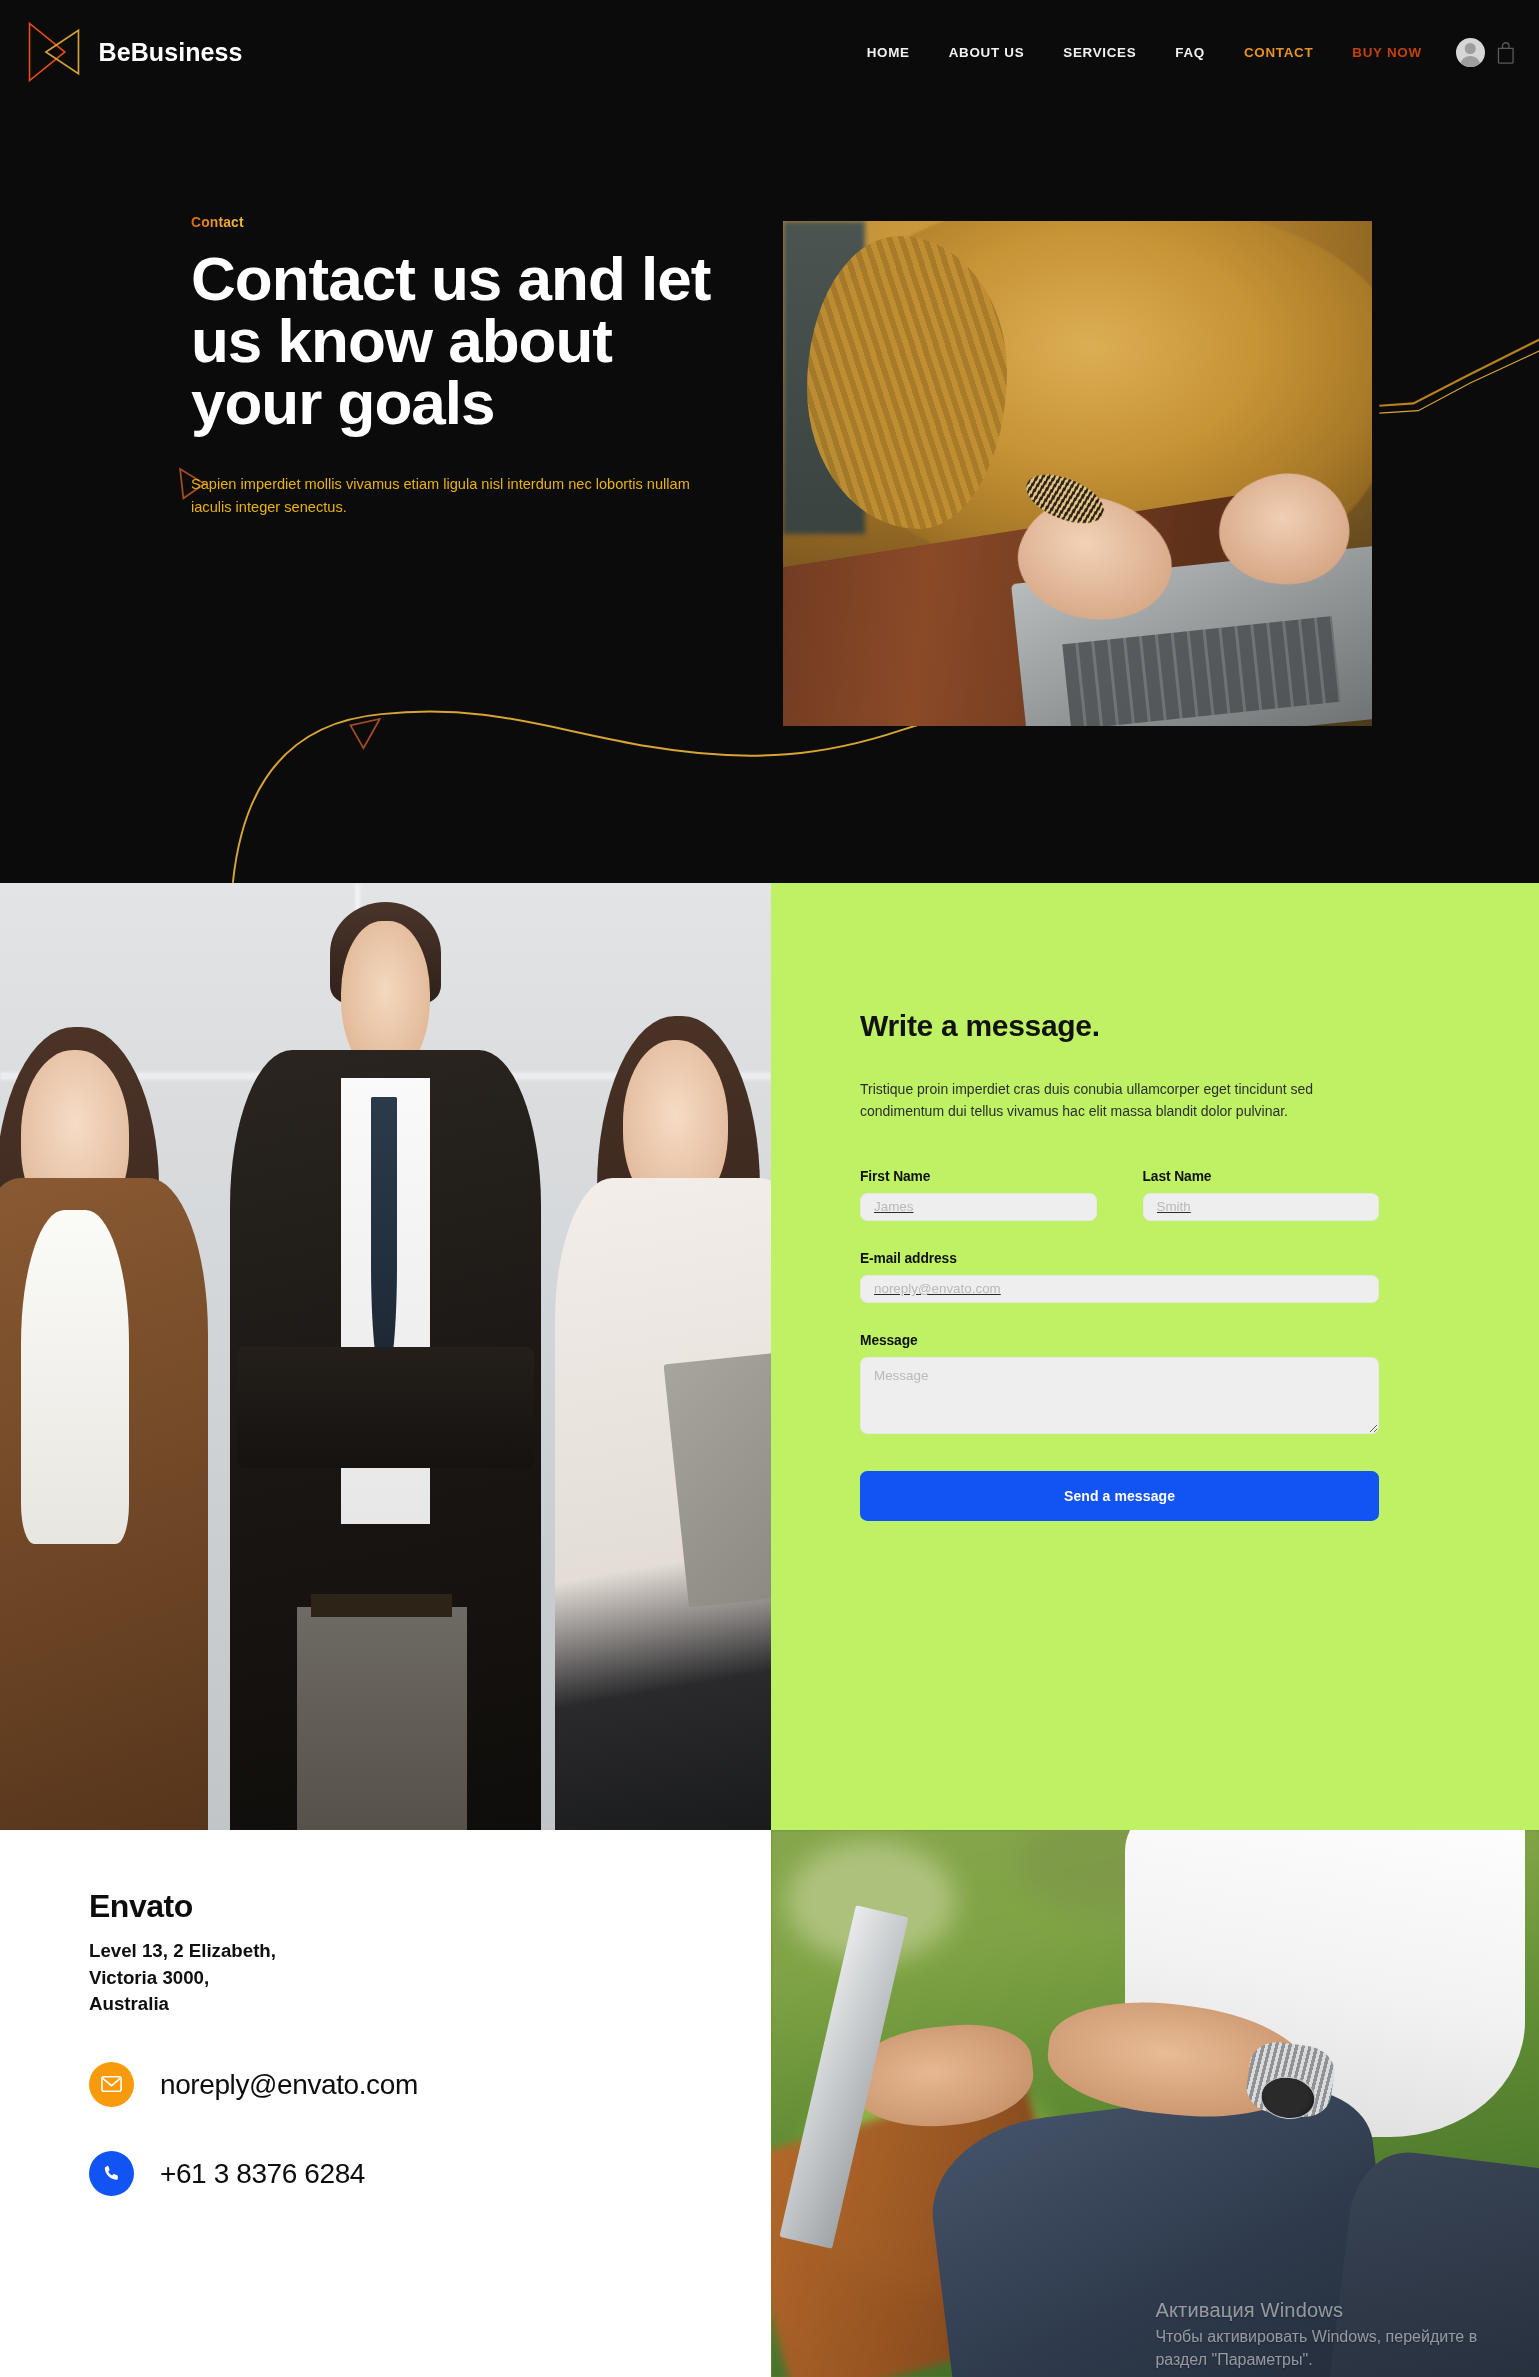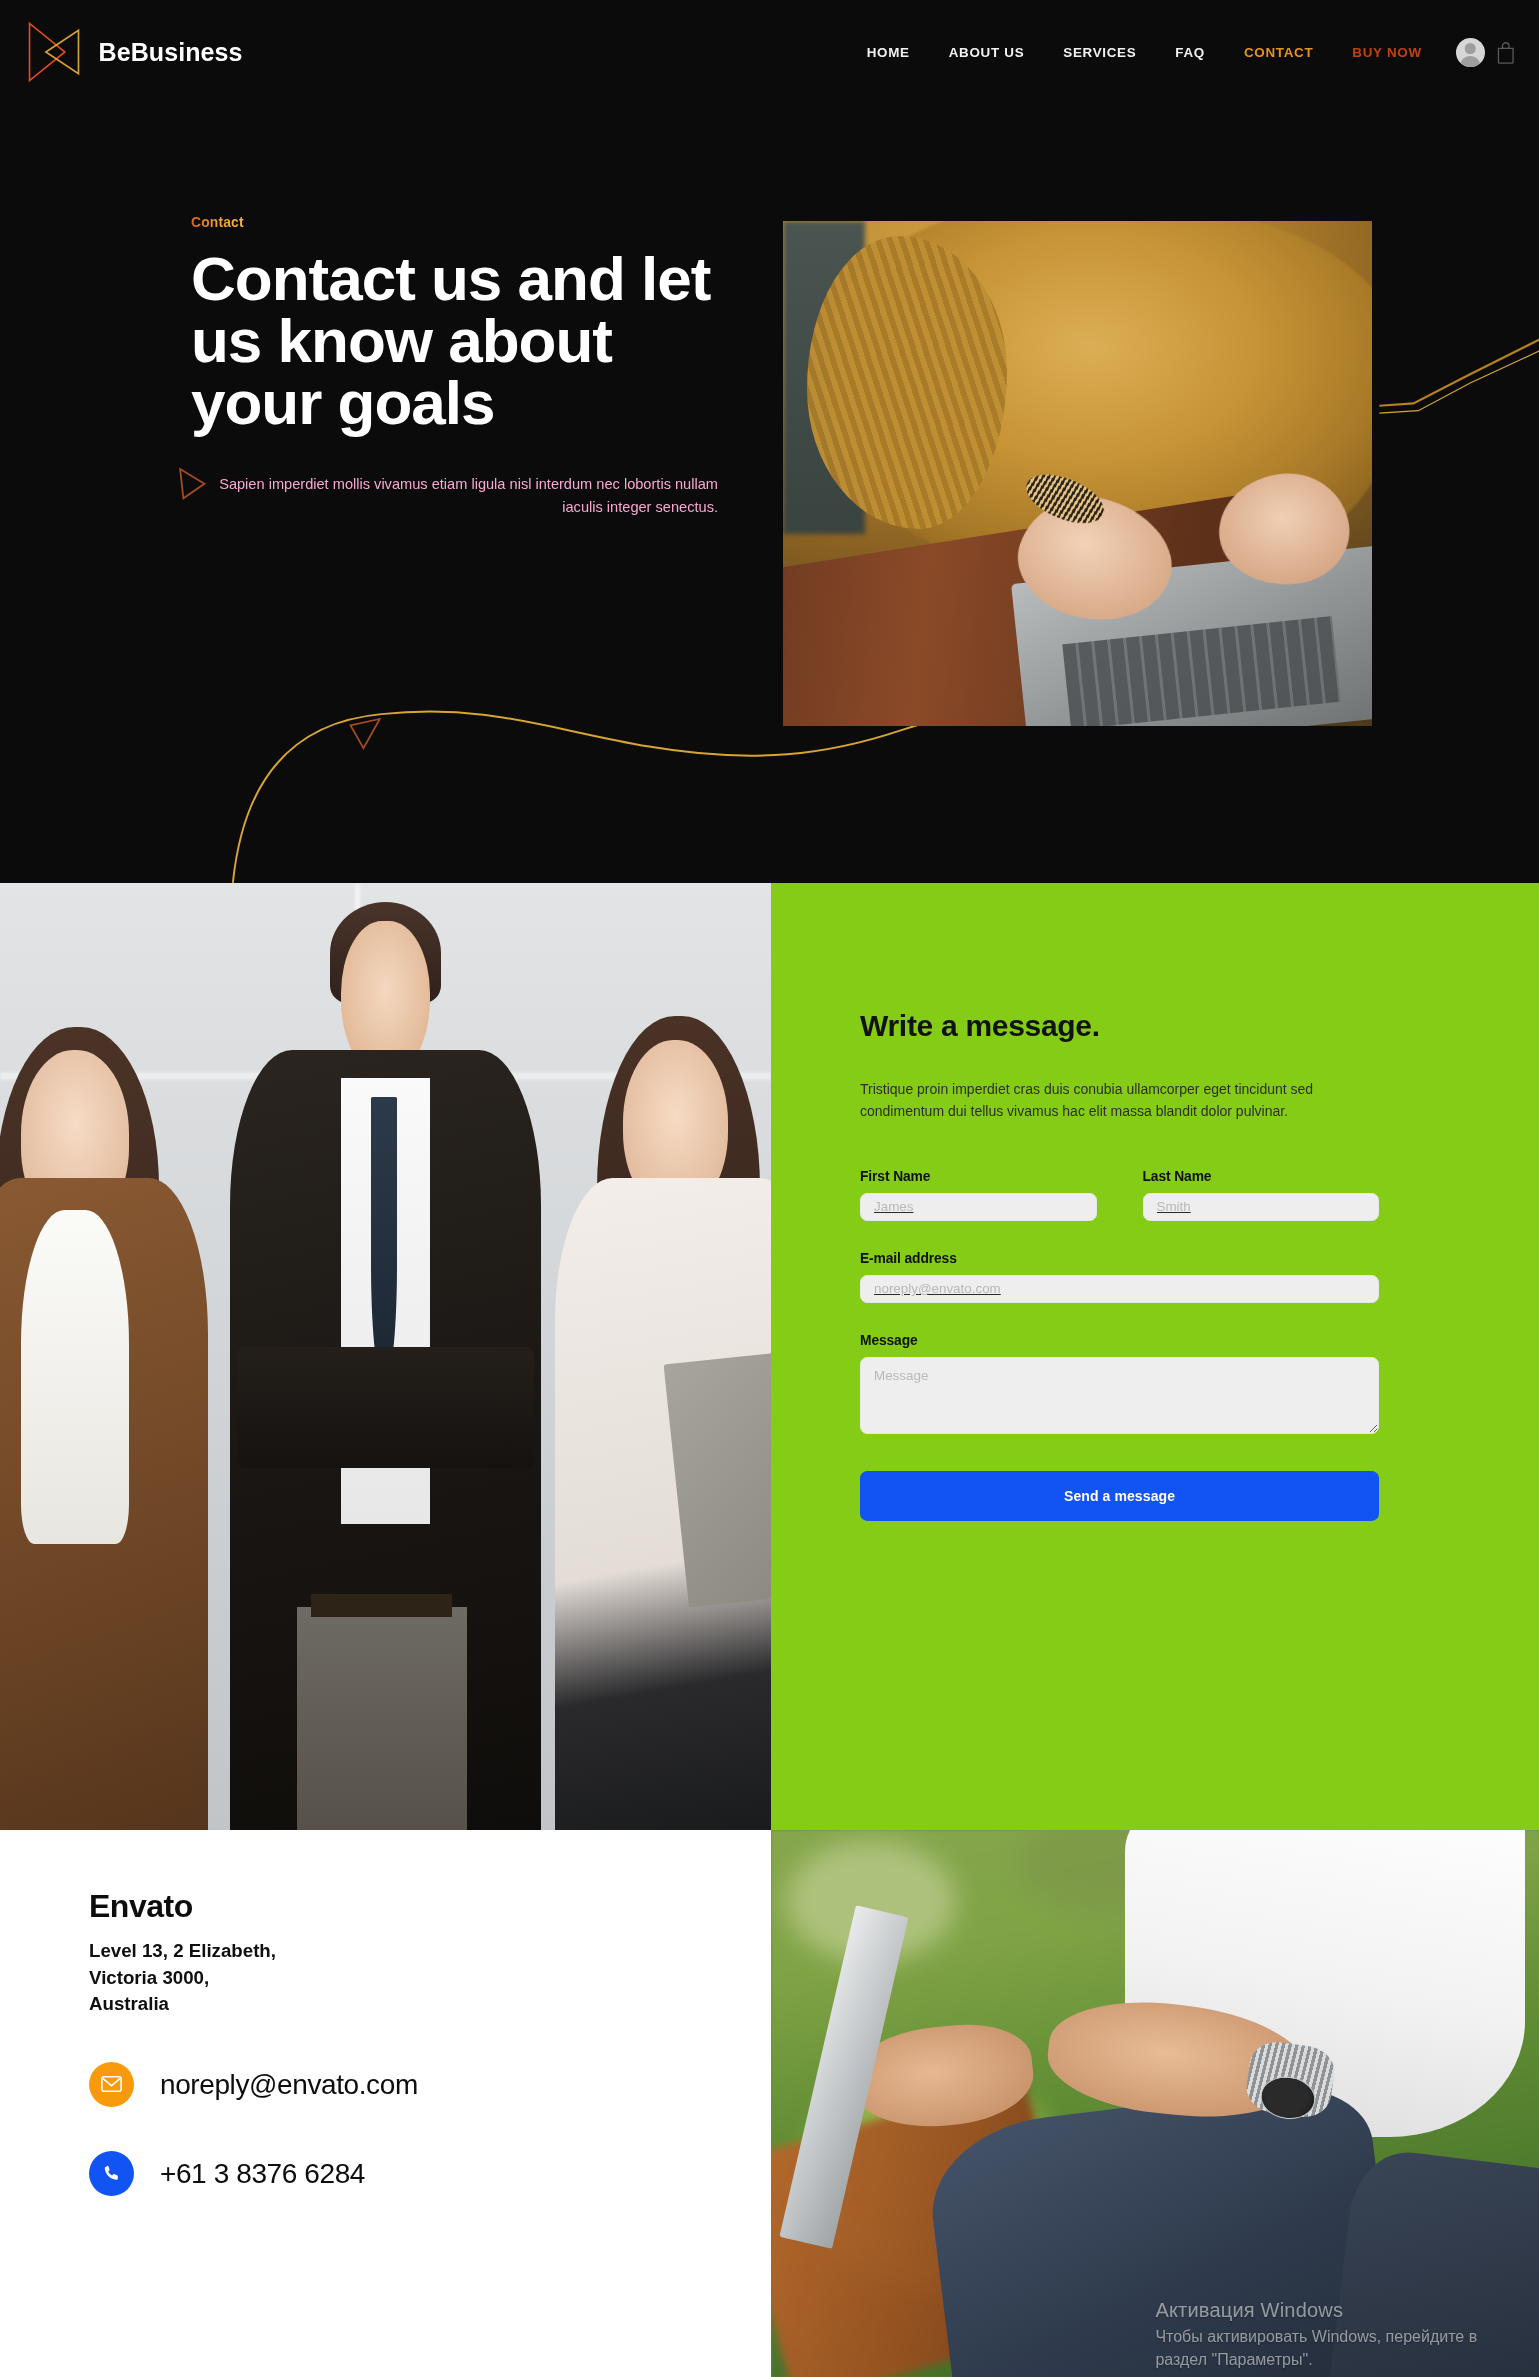--- a/index.html
+++ b/index.html
@@ -75,22 +75,22 @@
     background: linear-gradient(90deg,#e0651a 0%,#f0a62b 55%,#f5bb3c 100%);
     -webkit-background-clip: text; background-clip: text;
     -webkit-text-fill-color: transparent; color: #ea8a22;
     display: inline-block; margin-bottom: 18px;
   }
   .hero-title {
     color: #ffffff; font-size: 62px; line-height: 1.0;
     font-weight: 700; letter-spacing: -1px; max-width: 535px;
   }
   .hero-sub {
-    color: #f9a8d4; font-size: 14.6px; line-height: 1.55;
-    margin-top: 39px; max-width: 527px; font-weight: 400; text-align: right;
+    color: #eab308; font-size: 14.6px; line-height: 1.55;
+    margin-top: 39px; max-width: 527px; font-weight: 400;
   }
 
   
   .hero-photo {
     position: absolute; left: 783px; top: 221px;
     width: 589px; height: 505px; z-index: 15; overflow: hidden;
     background: #2a2218;
   }
   .hp-bg { position: absolute; inset: 0; background:
       radial-gradient(120% 90% at 30% 8%, #cf9f42 0%, #b8862f 36%, #8e6423 62%, #4c3a1b 100%);
@@ -143,21 +143,21 @@
   .hp-bangles {
     position: absolute; left: 41%; top: 51%; width: 14%; height: 8%;
     background: repeating-linear-gradient(100deg,#e6c487 0 2.4px,#2b2218 2.4px 4.9px);
     border-radius: 50%; transform: rotate(22deg); filter: blur(0.3px);
   }
 
   
   .deco { position: absolute; inset: 0; z-index: 10; pointer-events: none; }
 
   
-  .section2 { position: relative; width: 1540px; height: 947px; background: #84cc16; padding-left: 31px; }
+  .section2 { position: relative; width: 1540px; height: 947px; background: #bef264; padding-left: 31px; }
 
   .team-photo {
     position: absolute; left: 0; top: 0; width: 771px; height: 947px;
     overflow: hidden; background: #cfd2d4;
   }
   .tp-wall {
     position: absolute; inset: 0;
     background: linear-gradient(180deg,#e2e4e6 0%,#d2d5d7 48%,#c2c5c8 100%);
   }
   .tp-wall::after {

